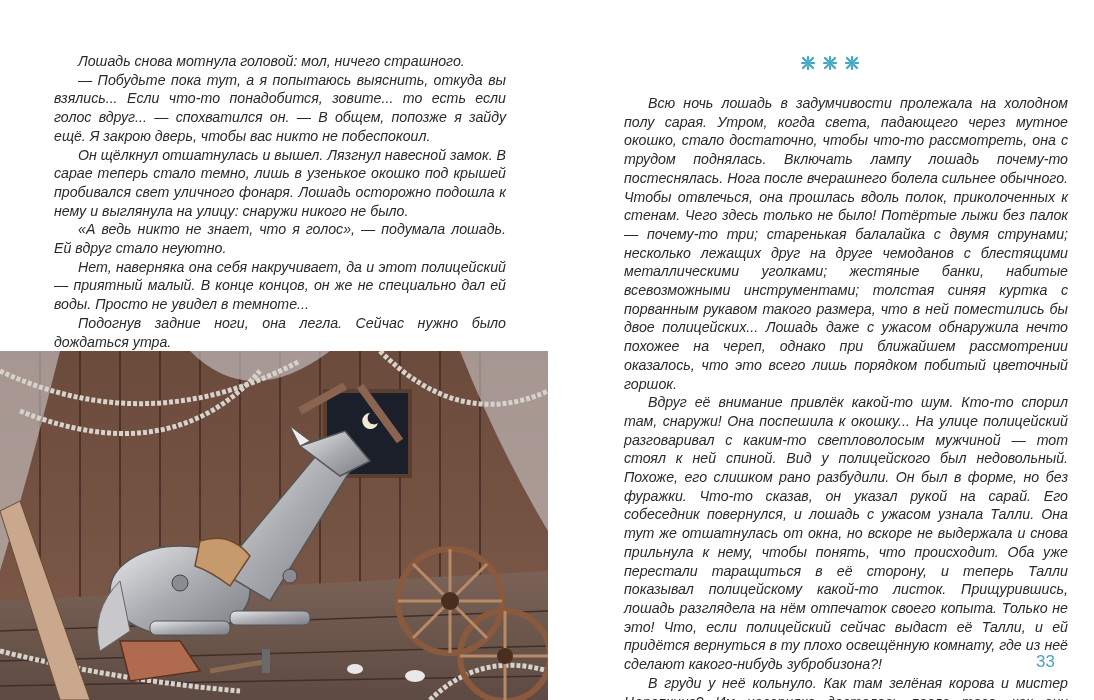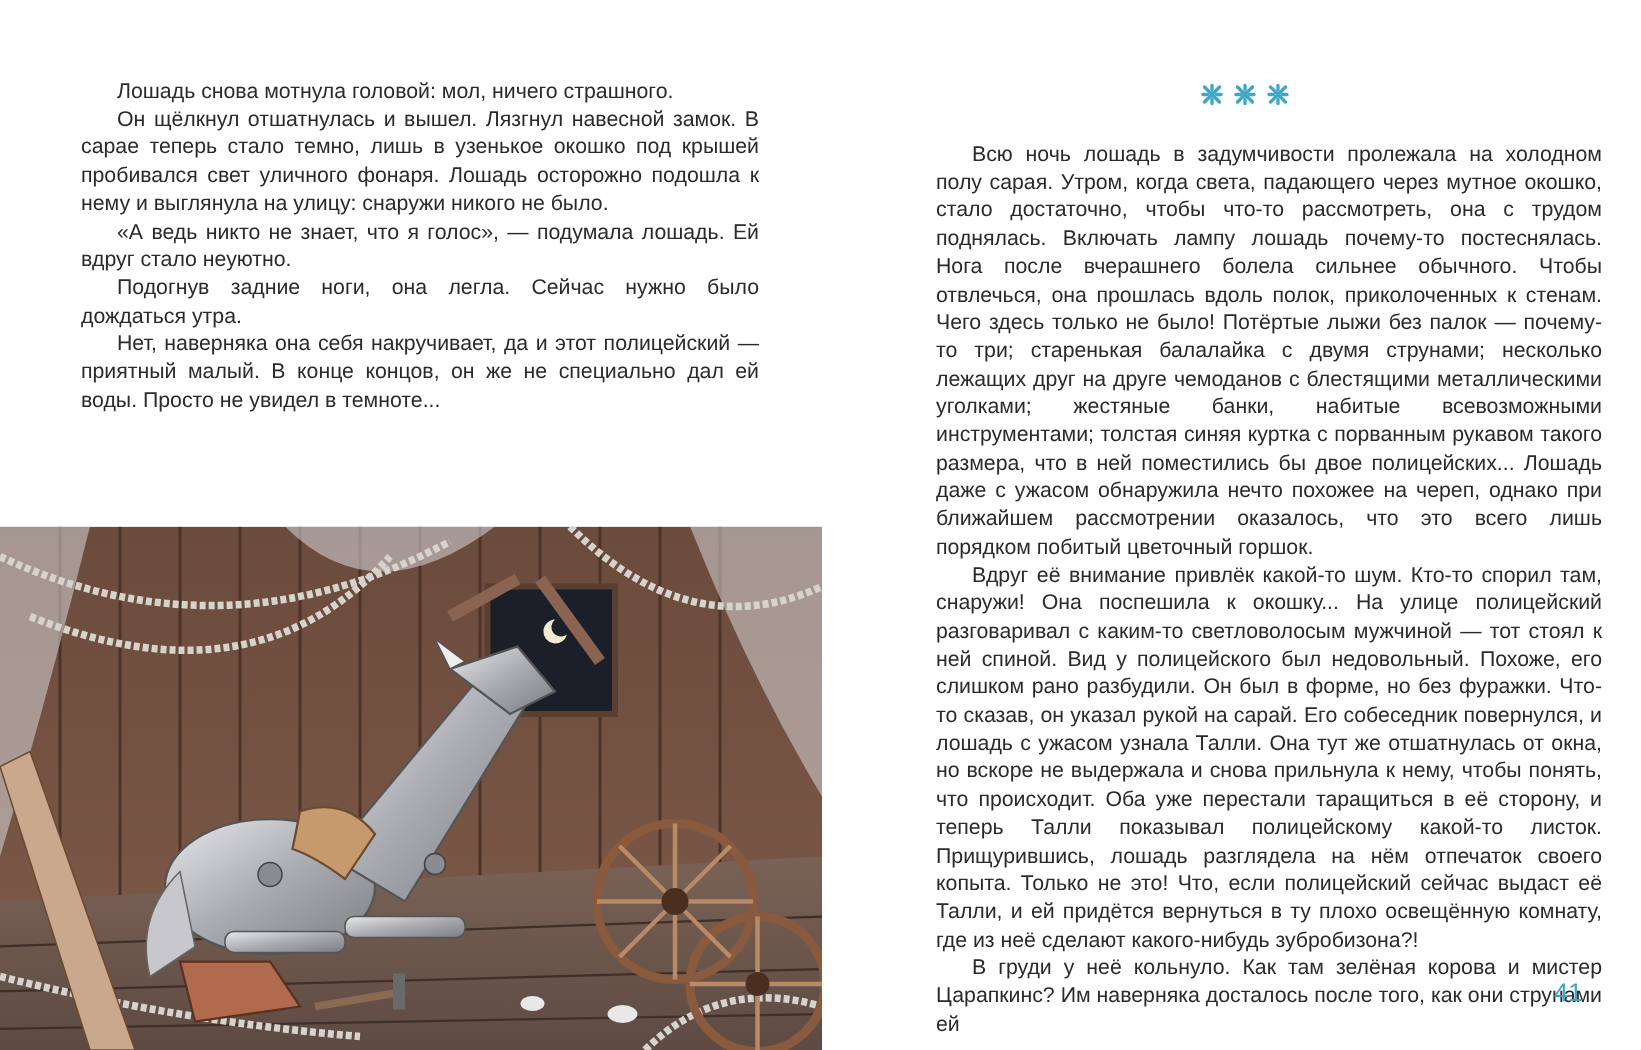--- a/index.html
+++ b/index.html
@@ -9,21 +9,21 @@
       font-family: "Liberation Sans", sans-serif;
       color: #2a2a2a;
     }
     .col {
       position: absolute;
       font-size: 14.2px;
       line-height: 18.7px;
       text-align: justify;
       hyphens: manual;
     }
-    .col p { margin: 0; text-indent: 24px; }
+    .col p { margin: 0; text-indent: 24px; font-style: italic; }
     #left-col { left: 54px; top: 52px; width: 452px; }
     #right-col { left: 600px; top: 94px; width: 444px; margin-left: 24px; }
     .asterism {
       position: absolute; left: 800px; top: 52px; width: 60px; height: 22px;
       display: flex; justify-content: space-between; align-items: center;
     }
     .asterism span { display: inline-block; width: 16px; height: 16px; }
     .page-num {
       position: absolute; left: 1036px; top: 652px;
       font-size: 17px; color: #3fa7c4;
@@ -31,24 +31,25 @@
     .illustration {
       position: absolute; left: 0; top: 351px; width: 548px; height: 349px;
       overflow: hidden;
     }
   </style>
 </head>
 <body>
 
 <div id="left-col" class="col">
   <p>Лошадь снова мотнула головой: мол, ничего страшного.</p>
+  <p>— Побудьте пока тут, а я попытаюсь выяснить, откуда вы взялись... Если что-то понадобится, зовите... то есть если голос вдруг... — спохватился он. — В общем, попозже я зайду ещё. Я закрою дверь, чтобы вас никто не побеспокоил.</p>
   <p>Он щёлкнул отшатнулась и вышел. Лязгнул навесной замок. В сарае теперь стало темно, лишь в узенькое окошко под крышей пробивался свет уличного фонаря. Лошадь осторожно подошла к нему и выглянула на улицу: снаружи никого не было.</p>
   <p>«А ведь никто не знает, что я голос», — подумала лошадь. Ей вдруг стало неуютно.</p>
+  <p>Нет, наверняка она себя накручивает, да и этот полицейский — приятный малый. В конце концов, он же не специально дал ей воды. Просто не увидел в темноте...</p>
   <p>Подогнув задние ноги, она легла. Сейчас нужно было дождаться утра.</p>
-  <p>Нет, наверняка она себя накручивает, да и этот полицейский — приятный малый. В конце концов, он же не специально дал ей воды. Просто не увидел в темноте...</p>
 </div>
 
 <div class="asterism">
   <span>
     <svg viewBox="0 0 16 16" width="16" height="16">
         <g stroke="#3fa7c4" stroke-width="2.2" stroke-linecap="round">
           <line x1="3" y1="3" x2="13" y2="13"></line>
           <line x1="13" y1="3" x2="3" y2="13"></line>
           <line x1="8" y1="2" x2="8" y2="5"></line>
           <line x1="8" y1="11" x2="8" y2="14"></line>
@@ -179,13 +180,13 @@
     <circle cx="450" cy="250" r="9" fill="#4a2e20"></circle>
     <circle cx="505" cy="305" r="8" fill="#4a2e20"></circle>
 
     <ellipse cx="355" cy="318" rx="8" ry="5" fill="#e8e8e8"></ellipse>
     <ellipse cx="415" cy="325" rx="10" ry="6" fill="#e8e8e8"></ellipse>
 
     <polygon points="0,160 20,150 90,349 60,349" fill="#c9a88e" stroke="#6b4a30"></polygon>
   </svg>
 </div>
 
-<div class="page-num">41</div>
+<div class="page-num">33</div>
 
 </body></html>

